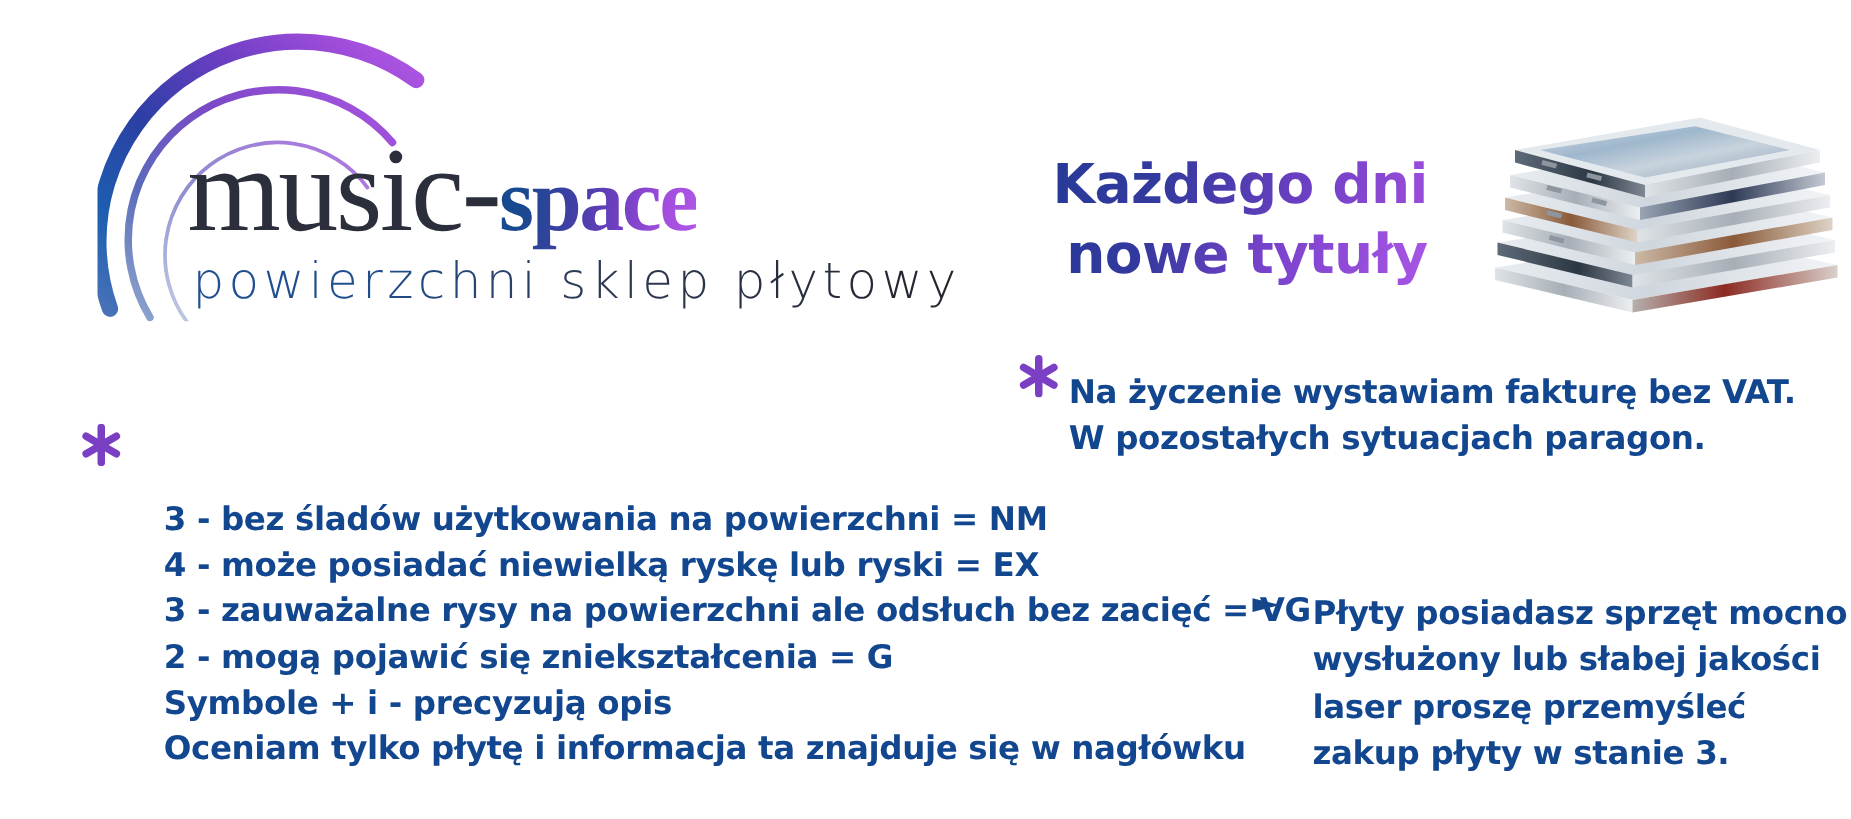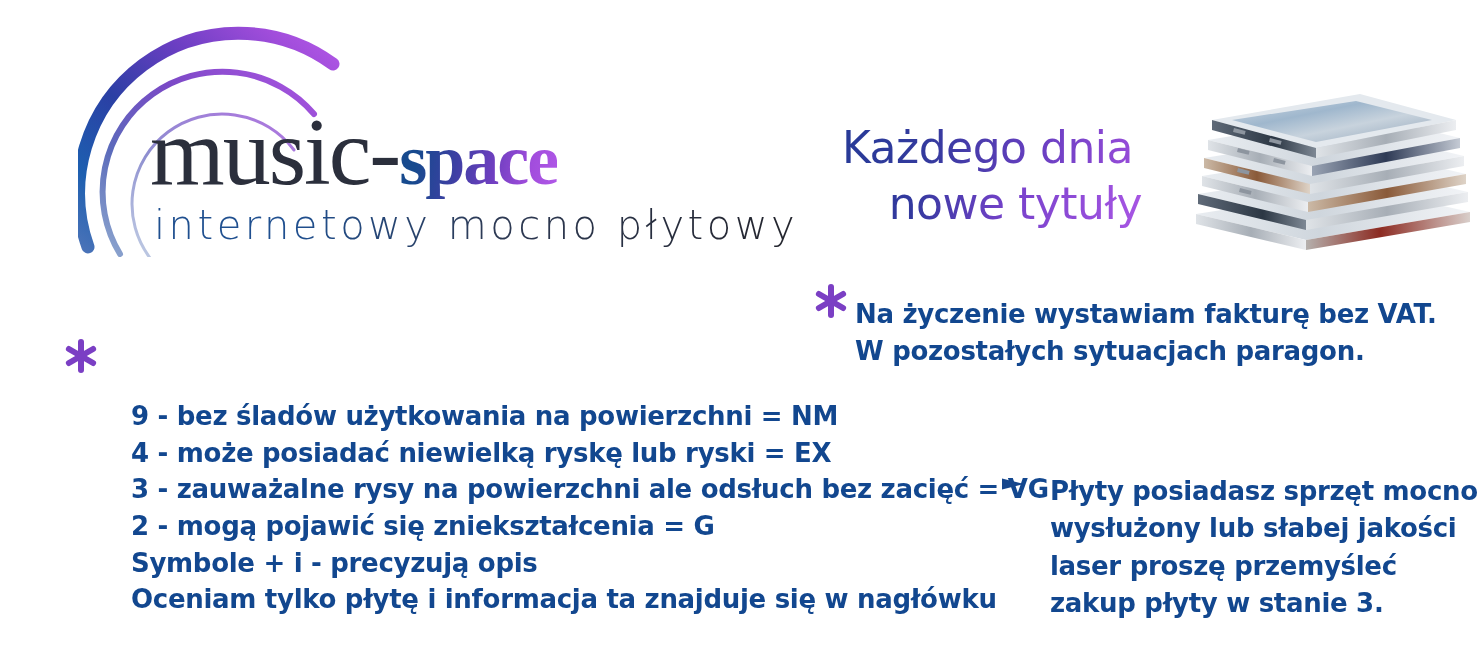--- a/index.html
+++ b/index.html
@@ -77,21 +77,21 @@
     -webkit-text-fill-color: transparent;
   }
 
   
   #tagline {
     position: absolute;
     left: 842px;
     top: 120px;
     width: 300px;
     font-family: "DejaVu Sans", sans-serif;
-    font-weight: normal;
+    font-weight: bold;
     font-size: 44px;
     line-height: 1.28;
     letter-spacing: -0.5px;
   }
   #tagline .tl-line { display: block; white-space: nowrap; }
   #tagline .tl-line.l1 {
     background: linear-gradient(95deg,#273a97 0%, #343a9e 30%, #6a3fc2 66%, #9b4ddb 100%);
     -webkit-background-clip: text; background-clip: text;
     color: transparent; -webkit-text-fill-color: transparent;
   }
@@ -207,21 +207,21 @@
       </defs>
       <path d="M 10 225 A 160 160 0 0 1 255 42" fill="none" stroke="url(#arcGradOuter)" stroke-width="13" stroke-linecap="round"></path>
       <path d="M 42 232 A 120 120 0 0 1 236 92" fill="none" stroke="url(#arcGradMid)" stroke-width="6" stroke-linecap="round"></path>
       <path d="M 72 236 A 84 84 0 0 1 216 128" fill="none" stroke="url(#arcGradInner)" stroke-width="3" stroke-linecap="round"></path>
     </svg>
 
     <div id="logo-wordmark">
       <span class="word-music">music-</span><span class="word-space">space</span>
     </div>
 
-    <div id="logo-subtitle">internetowy mocno płytowy</div>
+    <div id="logo-subtitle">powierzchni sklep płytowy</div>
   </div>
 
   <div id="tagline">
     <span class="tl-line l1">Każdego dnia</span>
     <span class="tl-line l2">nowe tytuły</span>
   </div>
 
   <svg id="cd-stack" viewBox="0 0 288 196" aria-hidden="true">
     <defs>
       <linearGradient id="caseTopArt" x1="0" y1="0" x2="1" y2="1">
@@ -312,21 +312,21 @@
 
   <svg class="asterisk" id="grading-asterisk" viewBox="0 0 34 34" aria-hidden="true">
     <g stroke="#7b3fc4" stroke-width="6" stroke-linecap="round">
       <line x1="17" y1="3" x2="17" y2="31"></line>
       <line x1="4.9" y1="10" x2="29.1" y2="24"></line>
       <line x1="4.9" y1="24" x2="29.1" y2="10"></line>
     </g>
   </svg>
 
   <div id="grading-list" class="note-text">
-    <span class="gl"><span>9 - bez śladów użytkowania na powierzchni = </span><span class="code">NM</span></span>
+    <span class="gl"><span>3 - bez śladów użytkowania na powierzchni = </span><span class="code">NM</span></span>
     <span class="gl"><span>4 - może posiadać niewielką ryskę lub ryski = </span><span class="code">EX</span></span>
     <span class="gl"><span>3 - zauważalne rysy na powierzchni ale odsłuch bez zacięć = </span><span class="code">VG</span></span>
     <span class="gl"><span>2 - mogą pojawić się zniekształcenia = </span><span class="code">G</span></span>
     <span class="gl">Symbole + i - precyzują opis</span>
     <span class="gl">Oceniam tylko płytę i informacja ta znajduje się w nagłówku</span>
   </div>
 
   <svg id="grade-arrow" viewBox="0 0 112 20" aria-hidden="true">
     <defs>
       <linearGradient id="arrowFade" x1="0" y1="0" x2="1" y2="0">

